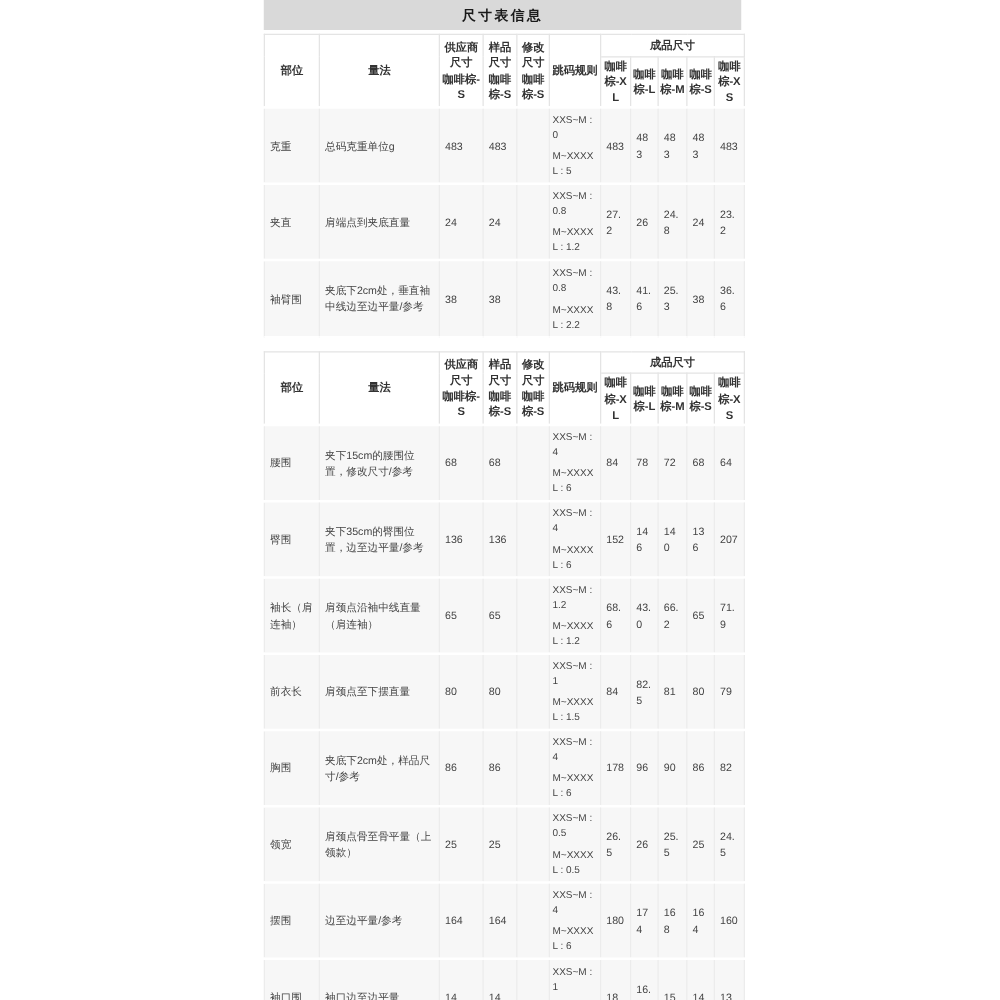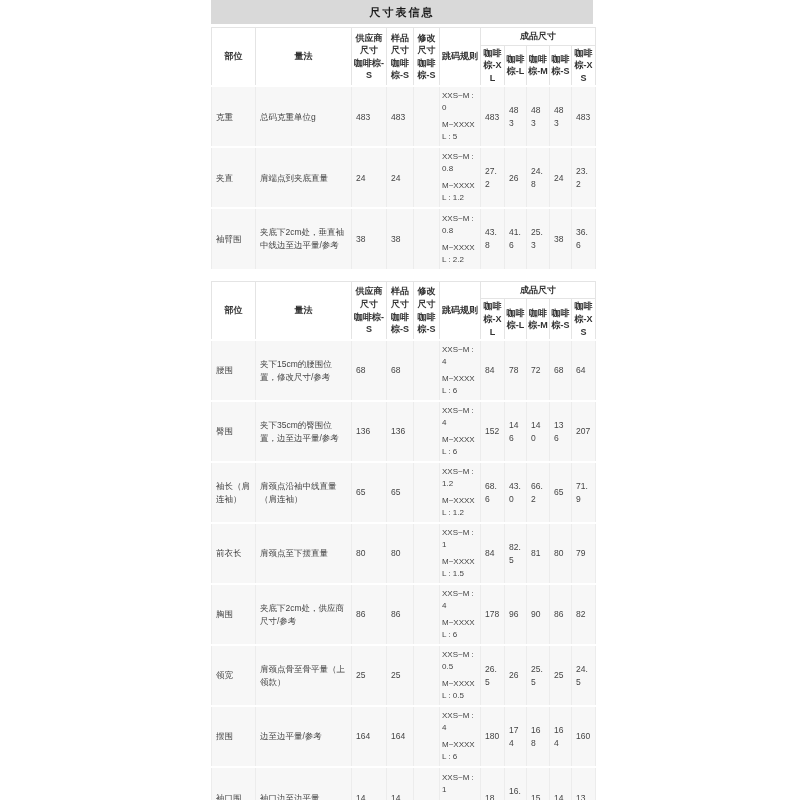--- a/index.html
+++ b/index.html
@@ -244,21 +244,21 @@
             <div class="rule-line">M~XXXXL : 1.5</div>
           </td>
           <td class="c-size">84</td>
           <td class="c-size">82.5</td>
           <td class="c-size">81</td>
           <td class="c-size">80</td>
           <td class="c-size">79</td>
         </tr>
         <tr>
           <td class="c-part">胸围</td>
-          <td class="c-method">夹底下2cm处，供应商尺寸/参考</td>
+          <td class="c-method">夹底下2cm处，样品尺寸/参考</td>
           <td class="c-supplier">86</td>
           <td class="c-sample">86</td>
           <td class="c-modified"></td>
           <td class="c-rule">
             <div class="rule-line">XXS~M : 4</div>
             <div class="rule-line">M~XXXXL : 6</div>
           </td>
           <td class="c-size">178</td>
           <td class="c-size">96</td>
           <td class="c-size">90</td>

